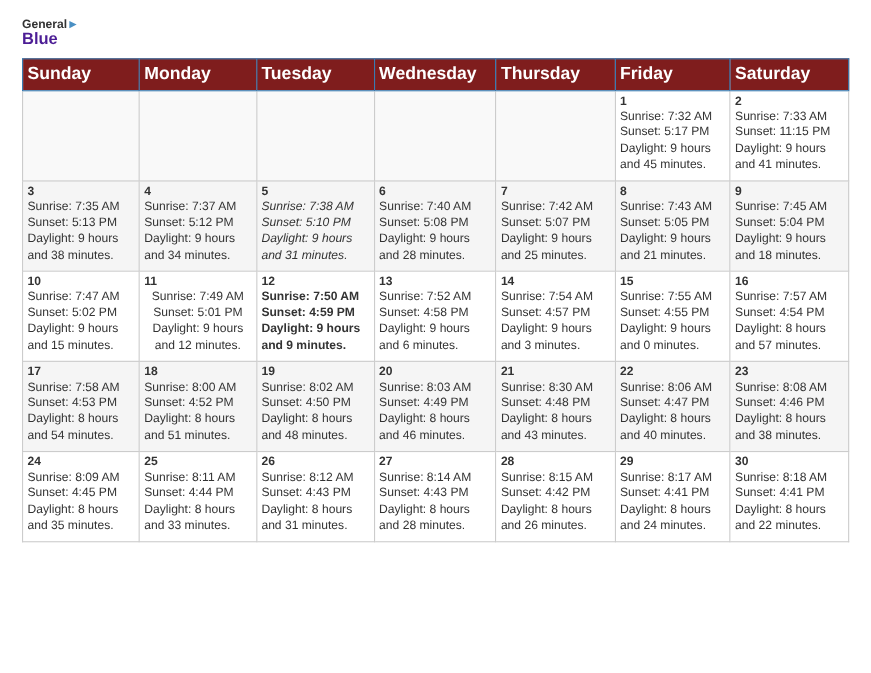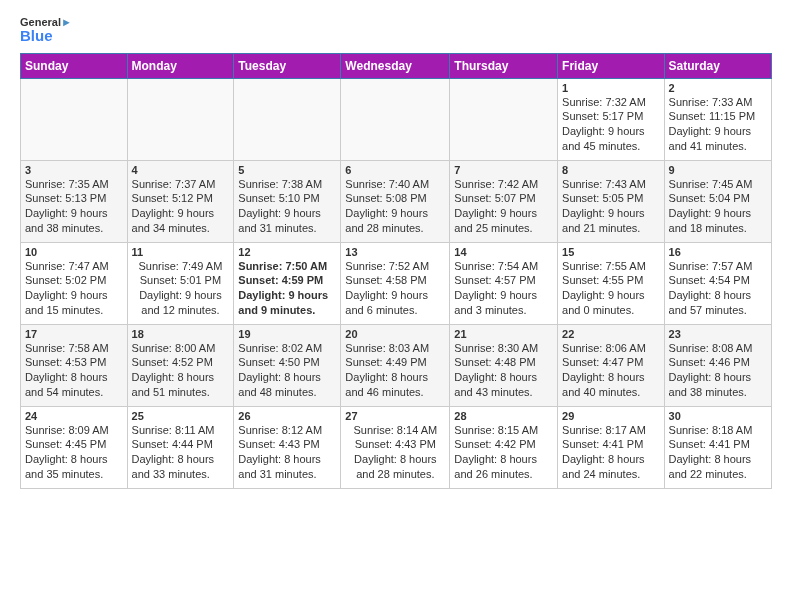--- a/index.html
+++ b/index.html
@@ -36,23 +36,23 @@
       font-size: 16px;
       font-weight: normal;
       color: #444;
     }
     .calendar {
       width: 100%;
       border-collapse: collapse;
       margin-top: 8px;
     }
     .calendar th {
-      background: #a21caf;
+      background: #7f1d1d;
       color: #fff;
-      font-size: 12px;
+      font-size: 16px;
       font-weight: bold;
       padding: 5px 4px;
       text-align: left;
       border: 1px solid #3a7ab0;
     }
     .calendar td {
       border: 1px solid #ccc;
       vertical-align: top;
       padding: 3px 4px;
       width: 113px;
@@ -80,21 +80,21 @@
     }
   </style>
 </head>
 <body>
 
 <div class="page">
   <div class="header-logo">
     <div class="logo">
   <div style="display:flex;flex-direction:column;line-height:1.1;">
     <span style="font-size:11px;font-weight:bold;color:#333;">General<span style="color:#4a90c4;">►</span></span>
-    <span style="font-size:15px;font-weight:bold;color:#3b82f6;">Blue</span>
+    <span style="font-size:15px;font-weight:bold;color:#4c1d95;">Blue</span>
   </div>
 </div>
     <div class="title-block">
       <h1></h1>
       <h2></h2>
     </div>
   </div>
 
   <table class="calendar">
     <thead>
@@ -140,21 +140,21 @@
           </td>
           <td>
             <span class="day-num">4</span>
             <div class="day-info" style="white-space: pre-line;">Sunrise: 7:37 AM
 Sunset: 5:12 PM
 Daylight: 9 hours
 and 34 minutes.</div>
           </td>
           <td>
             <span class="day-num">5</span>
-            <div class="day-info" style="white-space: pre-line;">Sunrise: 7:38 AM
+            <div class="day-info" style="white-space: pre-line; font-style: italic;">Sunrise: 7:38 AM
 Sunset: 5:10 PM
 Daylight: 9 hours
 and 31 minutes.</div>
           </td>
           <td>
             <span class="day-num">6</span>
             <div class="day-info" style="white-space: pre-line;">Sunrise: 7:40 AM
 Sunset: 5:08 PM
 Daylight: 9 hours
 and 28 minutes.</div>
@@ -300,21 +300,21 @@
           </td>
           <td>
             <span class="day-num">26</span>
             <div class="day-info" style="white-space: pre-line;">Sunrise: 8:12 AM
 Sunset: 4:43 PM
 Daylight: 8 hours
 and 31 minutes.</div>
           </td>
           <td>
             <span class="day-num">27</span>
-            <div class="day-info" style="white-space: pre-line; text-align: center;">Sunrise: 8:14 AM
+            <div class="day-info" style="white-space: pre-line;">Sunrise: 8:14 AM
 Sunset: 4:43 PM
 Daylight: 8 hours
 and 28 minutes.</div>
           </td>
           <td>
             <span class="day-num">28</span>
             <div class="day-info" style="white-space: pre-line;">Sunrise: 8:15 AM
 Sunset: 4:42 PM
 Daylight: 8 hours
 and 26 minutes.</div>

